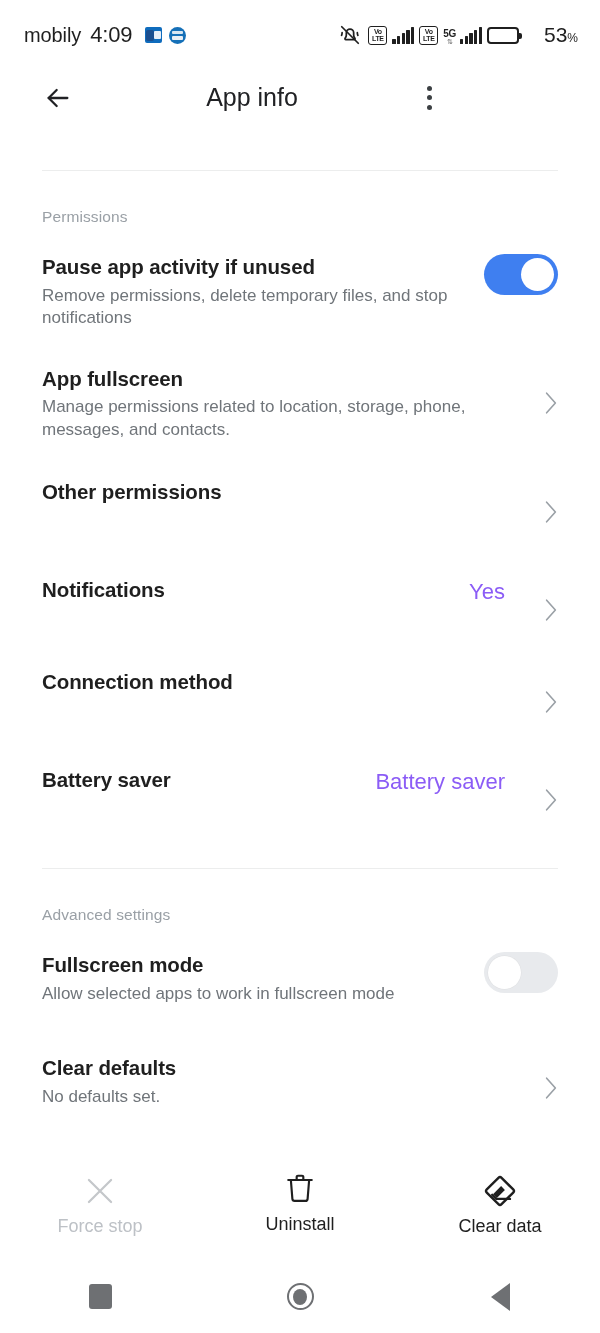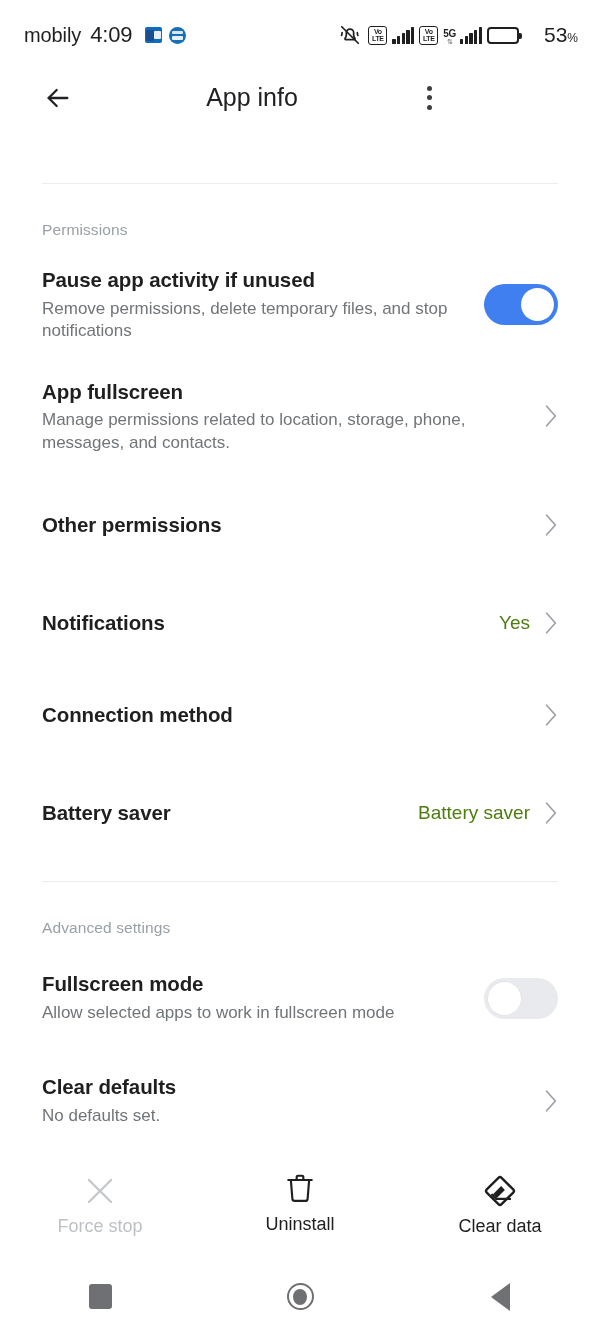--- a/index.html
+++ b/index.html
@@ -205,66 +205,66 @@
     display: flex; flex-direction: column; align-items: center; justify-content: center;
     gap: 4.5px;
     cursor: pointer;
     z-index: 2;
   }
   .overflow-btn i { display:block; width: 5px; height: 5px; border-radius: 50%; background:#3c4043;}
 
   
   .content {
     position: absolute;
-    top: 148px; left: 0;
+    top: 135px; left: 0;
     width: 600px;
   }
 
   .divider {
     height: 1px;
     background: #eceded;
     margin: 35px 42px 0 42px;
   }
 
   .section-label {
     font-size: 15.5px;
     color: #9aa0a6;
     padding: 37px 42px 0 42px;
     letter-spacing: 0.1px;
   }
 
   .row {
     display: flex;
-    align-items: center;
     padding: 0 42px;
     min-height: 66px;
     cursor: pointer;
+    gap: 17px;
   }
   .row-text { flex: 1; min-width: 0; padding-right: 12px; }
   .row-title {
     font-size: 20.5px;
     font-weight: 700;
     color: #1f1f1f;
     letter-spacing: -0.1px;
     line-height: 1.25;
   }
   .row-sub {
     font-size: 17px;
     color: #70757a;
     line-height: 1.32;
     margin-top: 5px;
     max-width: 430px;
   }
   .row-value {
-    font-size: 19px;
-    color: #4d7c0f;
+    font-size: 22px;
+    color: #8b5cf6;
     text-align: right;
     line-height: 1.32;
     white-space: pre-line;
-    margin-right: 14px;
+    margin-right: 22px;
   }
 
   .chevron { width: 14px; flex: 0 0 14px; display:flex; align-items:center; justify-content:center;}
 
   
   .toggle {
     width: 74px; height: 41px;
     border-radius: 21px;
     position: relative;
     flex: 0 0 74px;

